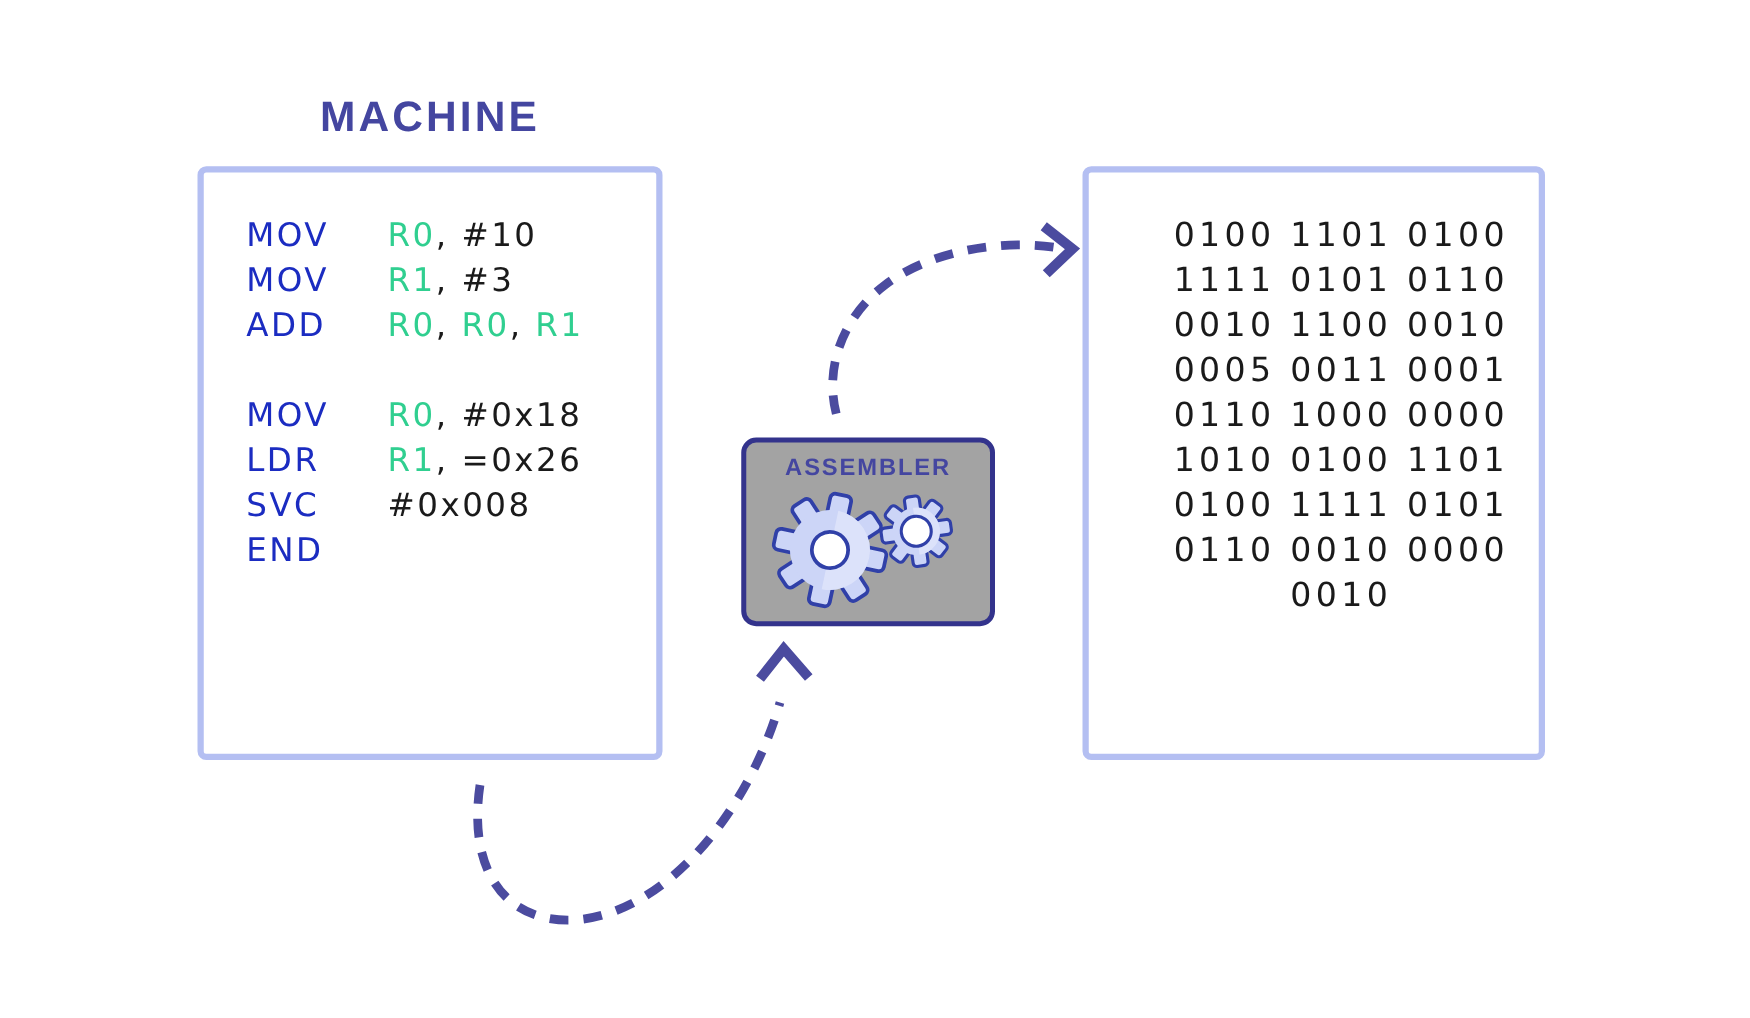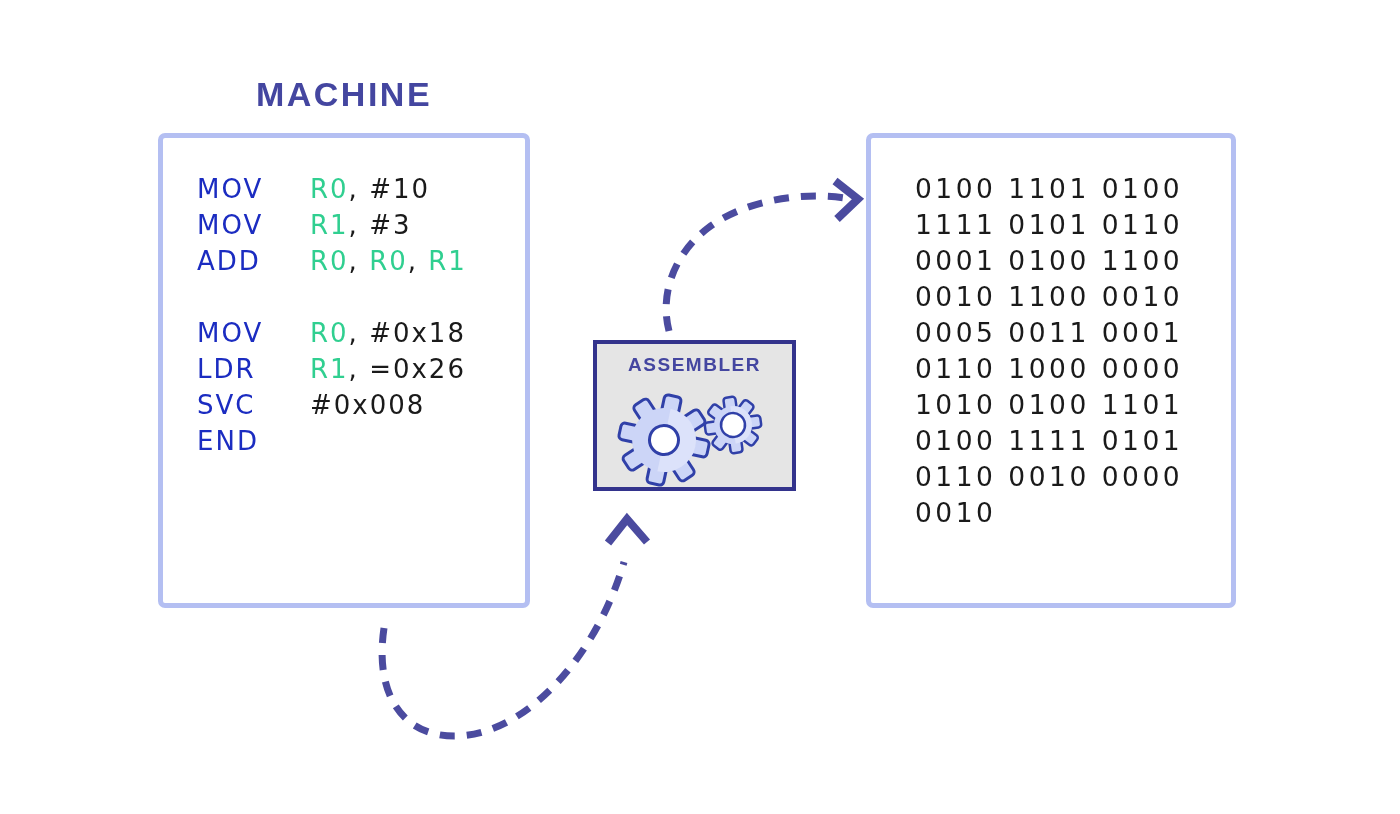--- a/index.html
+++ b/index.html
@@ -58,30 +58,30 @@
   }
   .tok-reg   { color: var(--register_green); }
   .tok-plain { color: var(--code_black); }
 
   .bin {
     padding: 33px 0 0 44px;
     font-size: 26.5px;
     letter-spacing: 3.5px;
     color: var(--code_black);
   }
-  .bin-line { height: 36px; line-height: 36px; white-space: pre; }
+  .bin-line { height: 36px; line-height: 36px; white-space: pre; text-align: center; }
 
   .assembler-box {
     position: absolute;
-    left: 593px; top: 340px;
+    left: 593px; top: 350px;
     width: 203px; height: 151px;
     border: 4px solid var(--assembler_border);
-    border-radius: 0;
+    border-radius: 12px;
     box-sizing: border-box;
-    background: #e5e5e5;
+    background: #a3a3a3;
   }
   .assembler-label {
     margin-top: 10px;
     text-align: center;
     font-family: "Liberation Sans", sans-serif;
     font-weight: 700;
     font-size: 19px;
     letter-spacing: 1.5px;
     color: var(--title_indigo);
   }
@@ -118,21 +118,20 @@
         <div class="code-line"><span class="code-mnemonic">SVC</span><span class="tok-plain">#0x008</span></div>
         <div class="code-line"><span class="code-mnemonic">END</span></div>
       </div>
   </div>
 
 
   <div class="panel mc">
     <div class="bin">
         <div class="bin-line">0100 1101 0100</div>
         <div class="bin-line">1111 0101 0110</div>
-        <div class="bin-line">0001 0100 1100</div>
         <div class="bin-line">0010 1100 0010</div>
         <div class="bin-line">0005 0011 0001</div>
         <div class="bin-line">0110 1000 0000</div>
         <div class="bin-line">1010 0100 1101</div>
         <div class="bin-line">0100 1111 0101</div>
         <div class="bin-line">0110 0010 0000</div>
         <div class="bin-line">0010</div>
       </div>
   </div>
 

